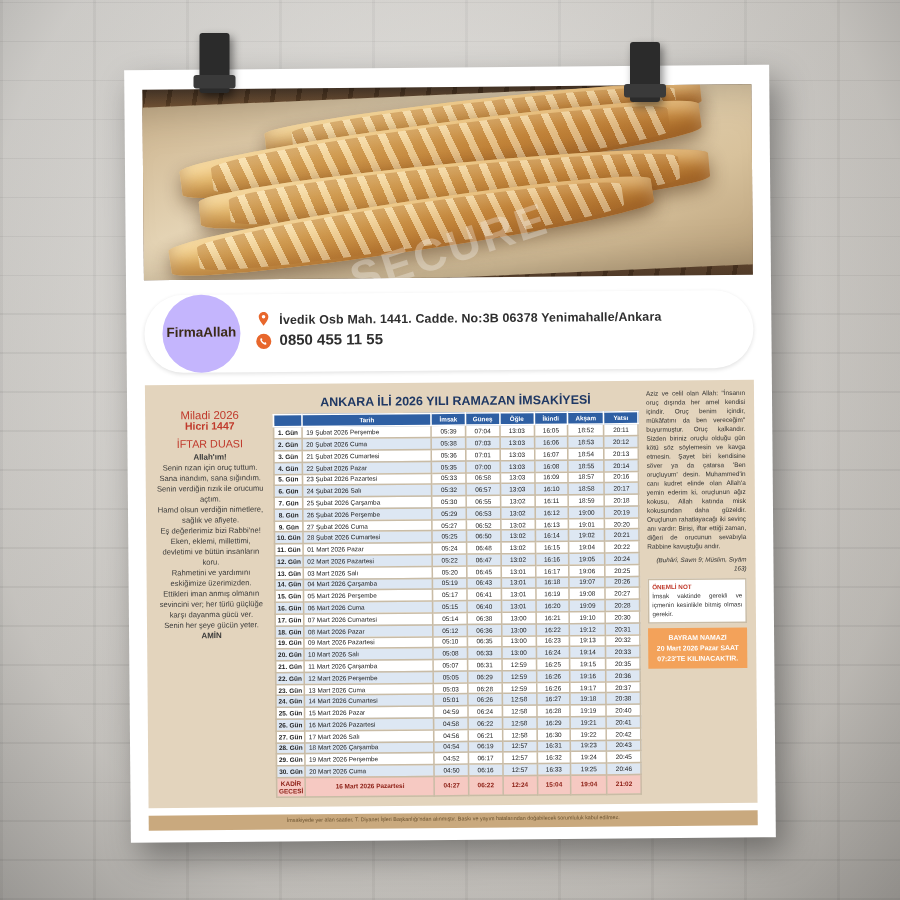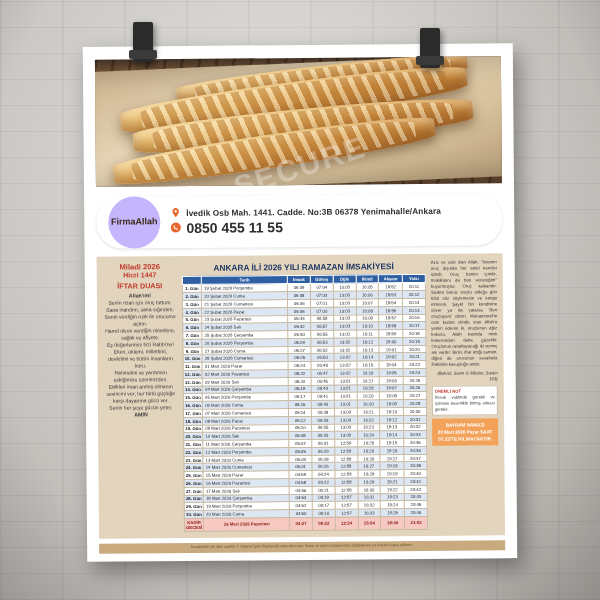--- a/index.html
+++ b/index.html
@@ -63,28 +63,28 @@
   
   .band{position:relative;margin:10px 12px 0 12px;background:#ffffff;border-radius:34px;
     box-shadow:0 1px 3px rgba(0,0,0,0.12);height:62px;display:flex;align-items:center;padding:0 12px;}
   .logo-circle{width:52px;height:52px;border-radius:50%;background:#c4b5fd;
     display:flex;align-items:center;justify-content:center;flex-direction:row;flex:0 0 auto;
     color:#3b2a18;font-weight:bold;font-size:9px;line-height:11px;text-align:center;}
   .contact{margin-left:10px;font-size:8.2px;color:#3b3b3b;line-height:12px;}
   .crow{display:flex;align-items:flex-start;gap:5px;margin-bottom:3px;}
   .pin{width:11px;height:11px;flex:0 0 auto;}
   .addr{font-size:8.3px;color:#2f2f2f;font-weight:bold;letter-spacing:.1px;}
-  .phone{font-size:14px;color:#2f2f2f;font-weight:bold;}
+  .phone{font-size:10px;color:#2f2f2f;font-weight:bold;}
 
   
   .content{flex:1;margin:8px 12px 0 12px;background:#e3d4bd;display:flex;padding:6px;gap:5px;}
   .col-left{width:74px;flex:0 0 auto;text-align:center;}
-  .ml-title{color:#c0392b;font-weight:bold;font-size:7.6px;line-height:9px;}
+  .ml-title{color:#c0392b;font-weight:normal;font-size:7.6px;line-height:9px;margin-top:10px;}
   .ml-sub{color:#c0392b;font-weight:bold;font-size:7px;margin-bottom:3px;}
-  .duatitle{color:#c0392b;font-weight:bold;font-size:7.2px;margin:3px 0 2px;}
+  .duatitle{color:#c0392b;font-weight:normal;font-size:7.2px;margin:3px 0 2px;}
   .dua{font-size:5.1px;line-height:7px;color:#3a3a3a;}
   .dua b{display:block;font-size:5.3px;}
 
   .col-mid{flex:1;min-width:0;}
   .tbl-title{text-align:center;font-weight:bold;font-size:8.3px;color:#1f3864;margin:1px 0 3px;}
   table{width:100%;border-collapse:collapse;font-size:4.3px;}
   th{background:#2e5fa3;color:#fff;font-size:4.2px;padding:1.4px 0;font-weight:bold;border:.4px solid #fff;}
   td{border:.3px solid #c9bca6;padding:0.9px 1px;text-align:center;color:#222;background:#fff;}
   tr.alt td{background:#dde7f3;}
   td.day{text-align:left;padding-left:2px;white-space:nowrap;}

